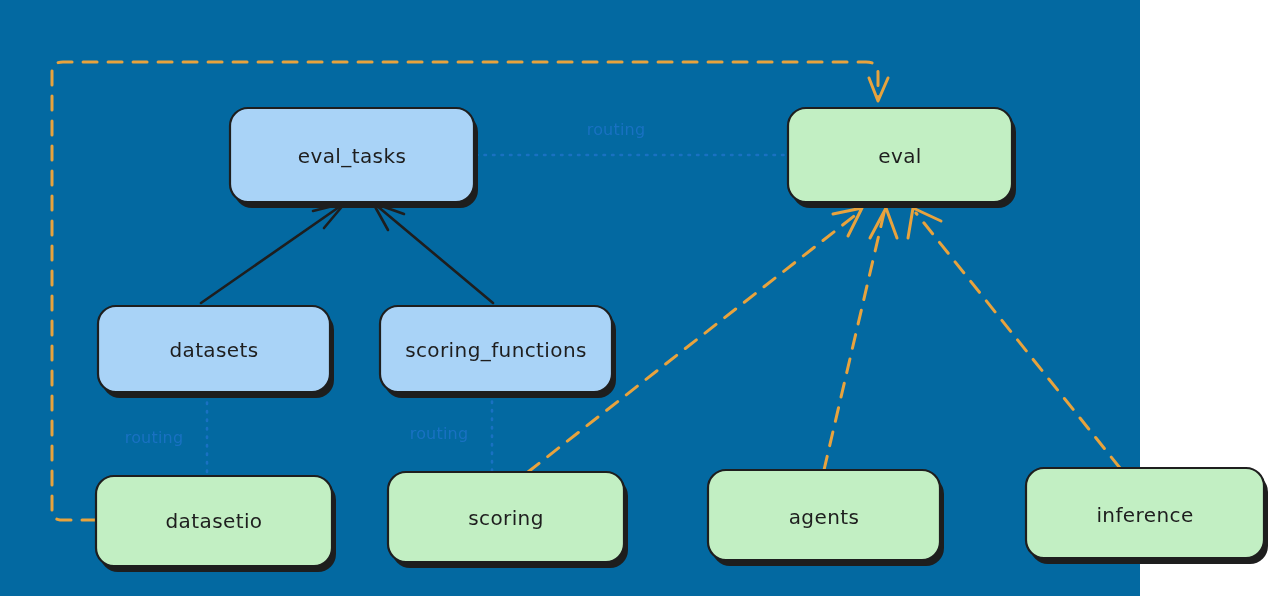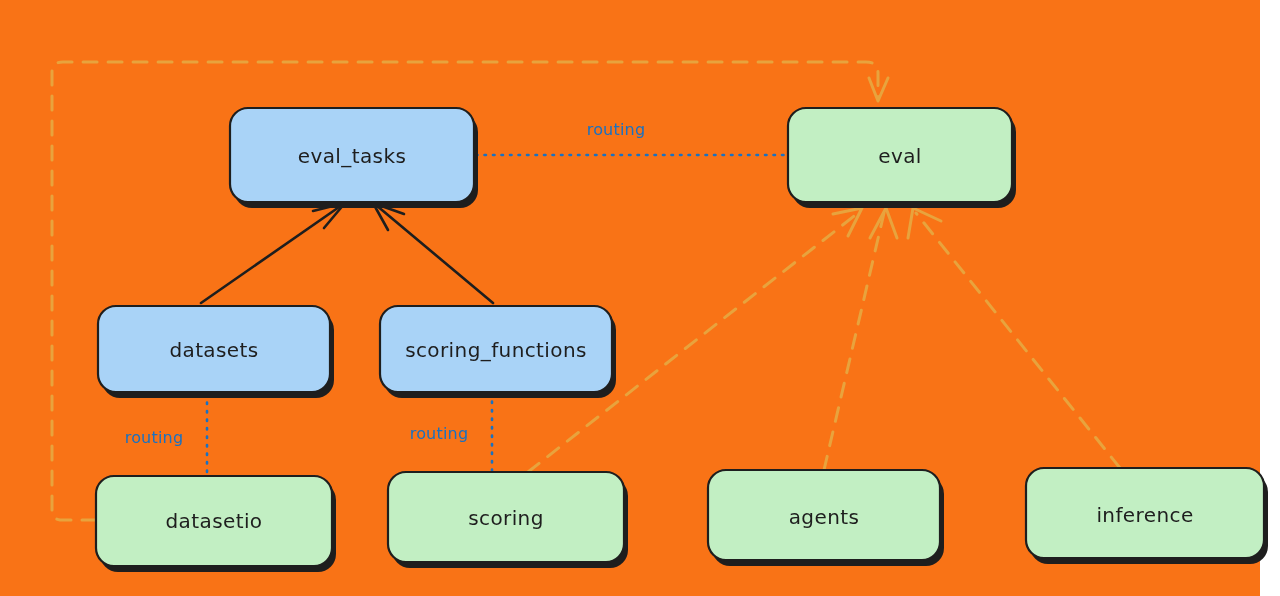--- a/index.html
+++ b/index.html
@@ -9,23 +9,23 @@
     background: #ffffff;
   }
   body {
     width: 1280px;
     height: 596px;
     overflow: hidden;
     font-family: "DejaVu Sans", sans-serif;
   }
   #diagram-root {
     position: relative;
-    width: 1260px;
+    width: 1140px;
     height: 596px;
-    background: #f97316;
+    background: #0369a1;
   }
   svg#diagram-canvas {
     position: absolute;
     left: 0;
     top: 0;
     width: 1280px;
     height: 596px;
     display: block;
   }
   .node-shadow {

